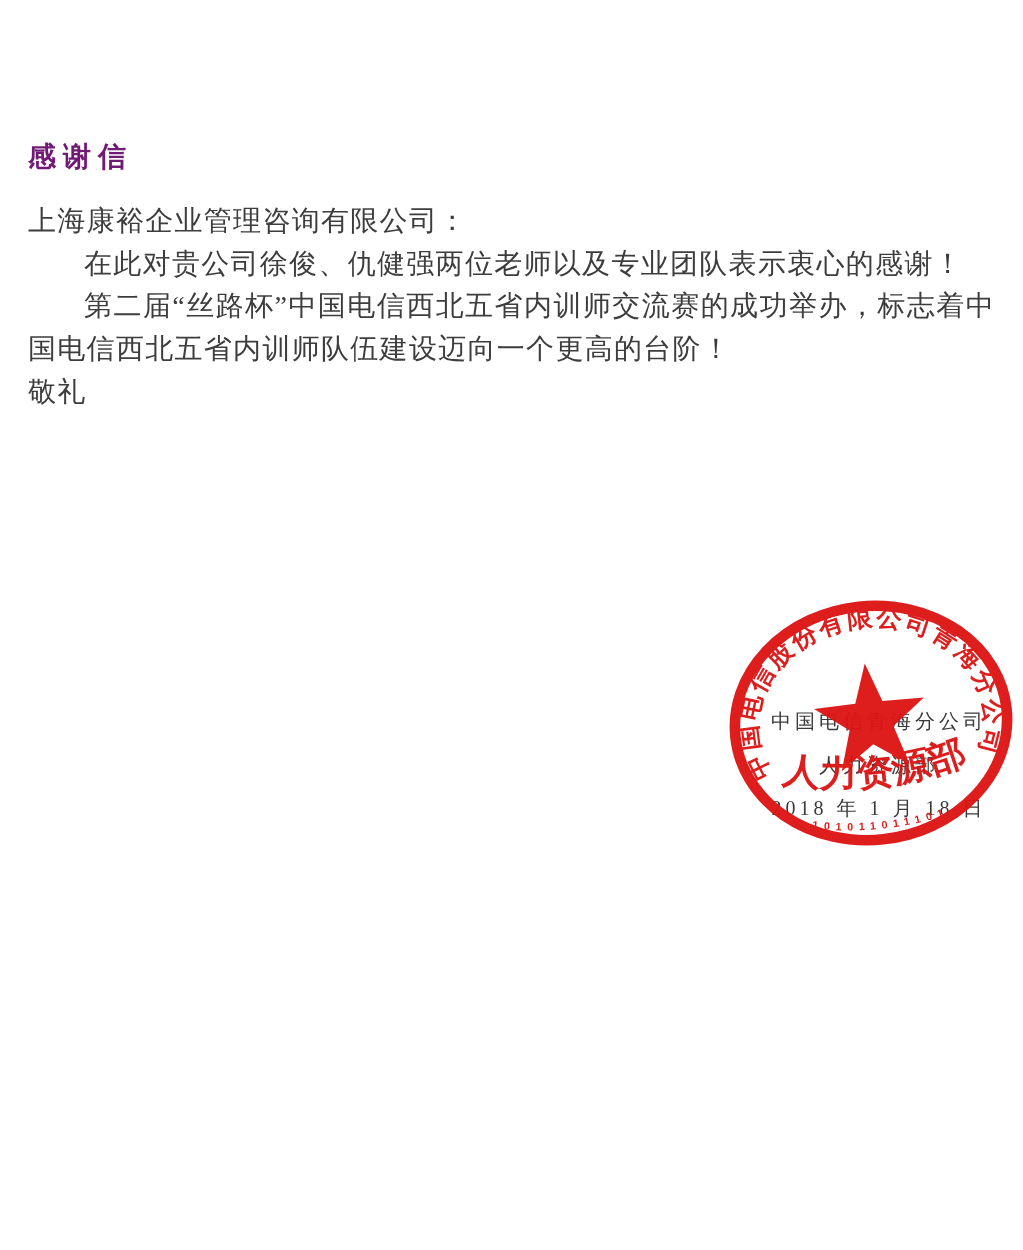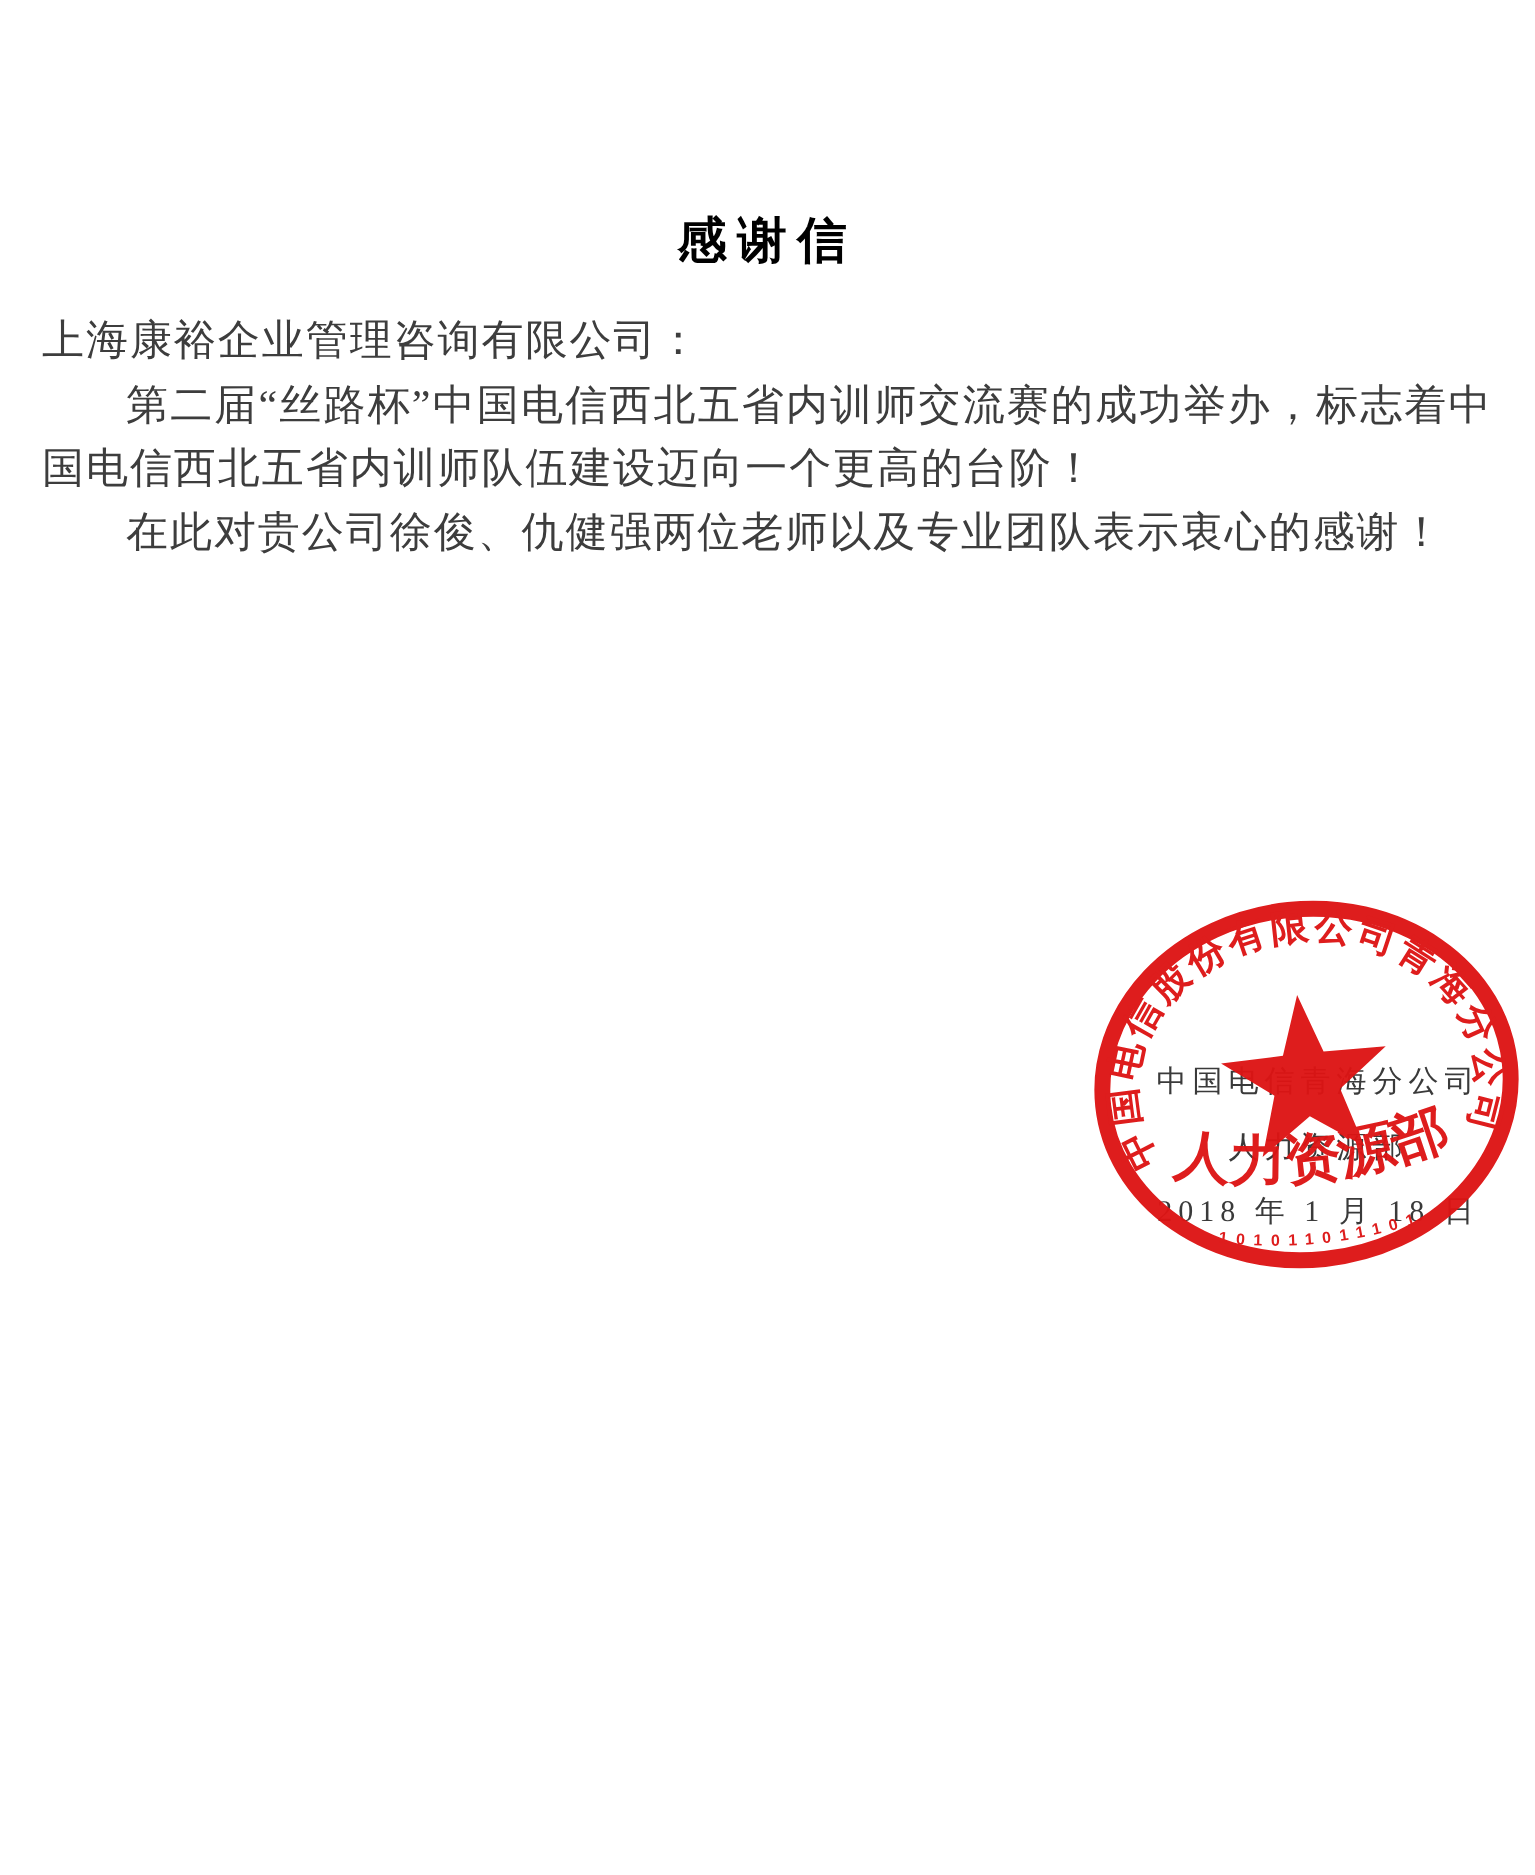--- a/index.html
+++ b/index.html
@@ -8,24 +8,24 @@
     width:1023px;height:1250px;
     background:#ffffff;
     font-family:"Liberation Serif","DejaVu Serif",serif;
     color:#3d3d3d;
     overflow:hidden;
     box-sizing:border-box;
     padding:138px 28px 0 28px;
   }
   .title{
     margin:0 0 24px 0;
-    text-align:center;
-    font-size:33px;
+    text-align:left;
+    font-size:28px;
     font-weight:bold;
-    color:#000000;
+    color:#701a75;
     letter-spacing:7px;
     font-family:"Liberation Sans","DejaVu Sans",sans-serif;
   }
   .bodytext p{
     margin:0;
     font-size:28px;
     line-height:42.7px;
     letter-spacing:1.3px;
     text-align:justify;
     font-weight:500;
@@ -62,22 +62,23 @@
 </style>
 </head>
 <body>
 
 <div class="page">
 
   <h1 class="title">感谢信</h1>
 
   <div class="bodytext">
     <p class="salutation">上海康裕企业管理咨询有限公司：</p>
+    <p class="para">在此对贵公司徐俊、仇健强两位老师以及专业团队表示衷心的感谢！</p>
     <p class="para">第二届“丝路杯”中国电信西北五省内训师交流赛的成功举办，标志着中国电信西北五省内训师队伍建设迈向一个更高的台阶！</p>
-    <p class="para">在此对贵公司徐俊、仇健强两位老师以及专业团队表示衷心的感谢！</p>
+    <p class="jingli">敬礼</p>
   </div>
 
   <div class="sig">
     <p>中国电信青海分公司</p>
     <p>人力资源部</p>
     <p>2018 年 1 月 18 日</p>
   </div>
 
   <div class="stamp">
     <svg viewBox="0 0 300 260" xmlns="http://www.w3.org/2000/svg">

